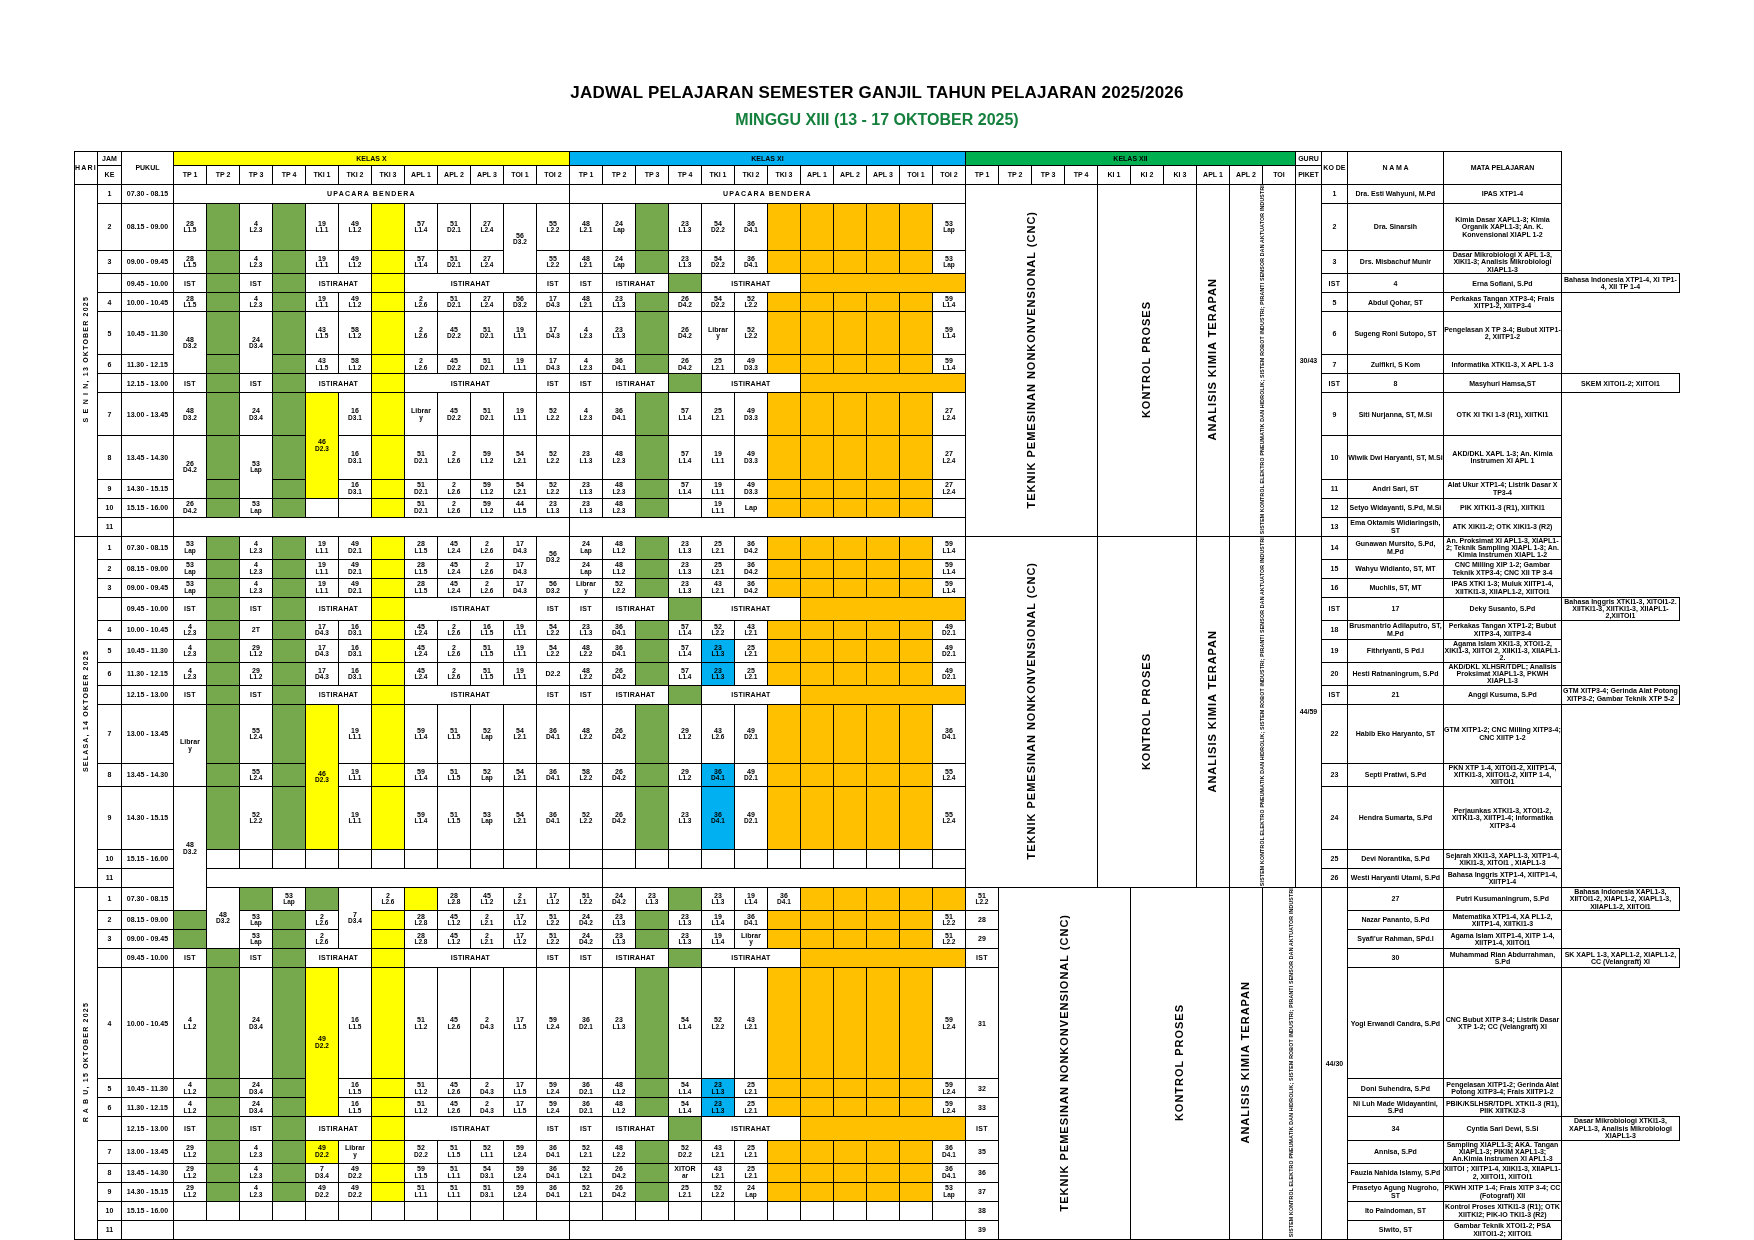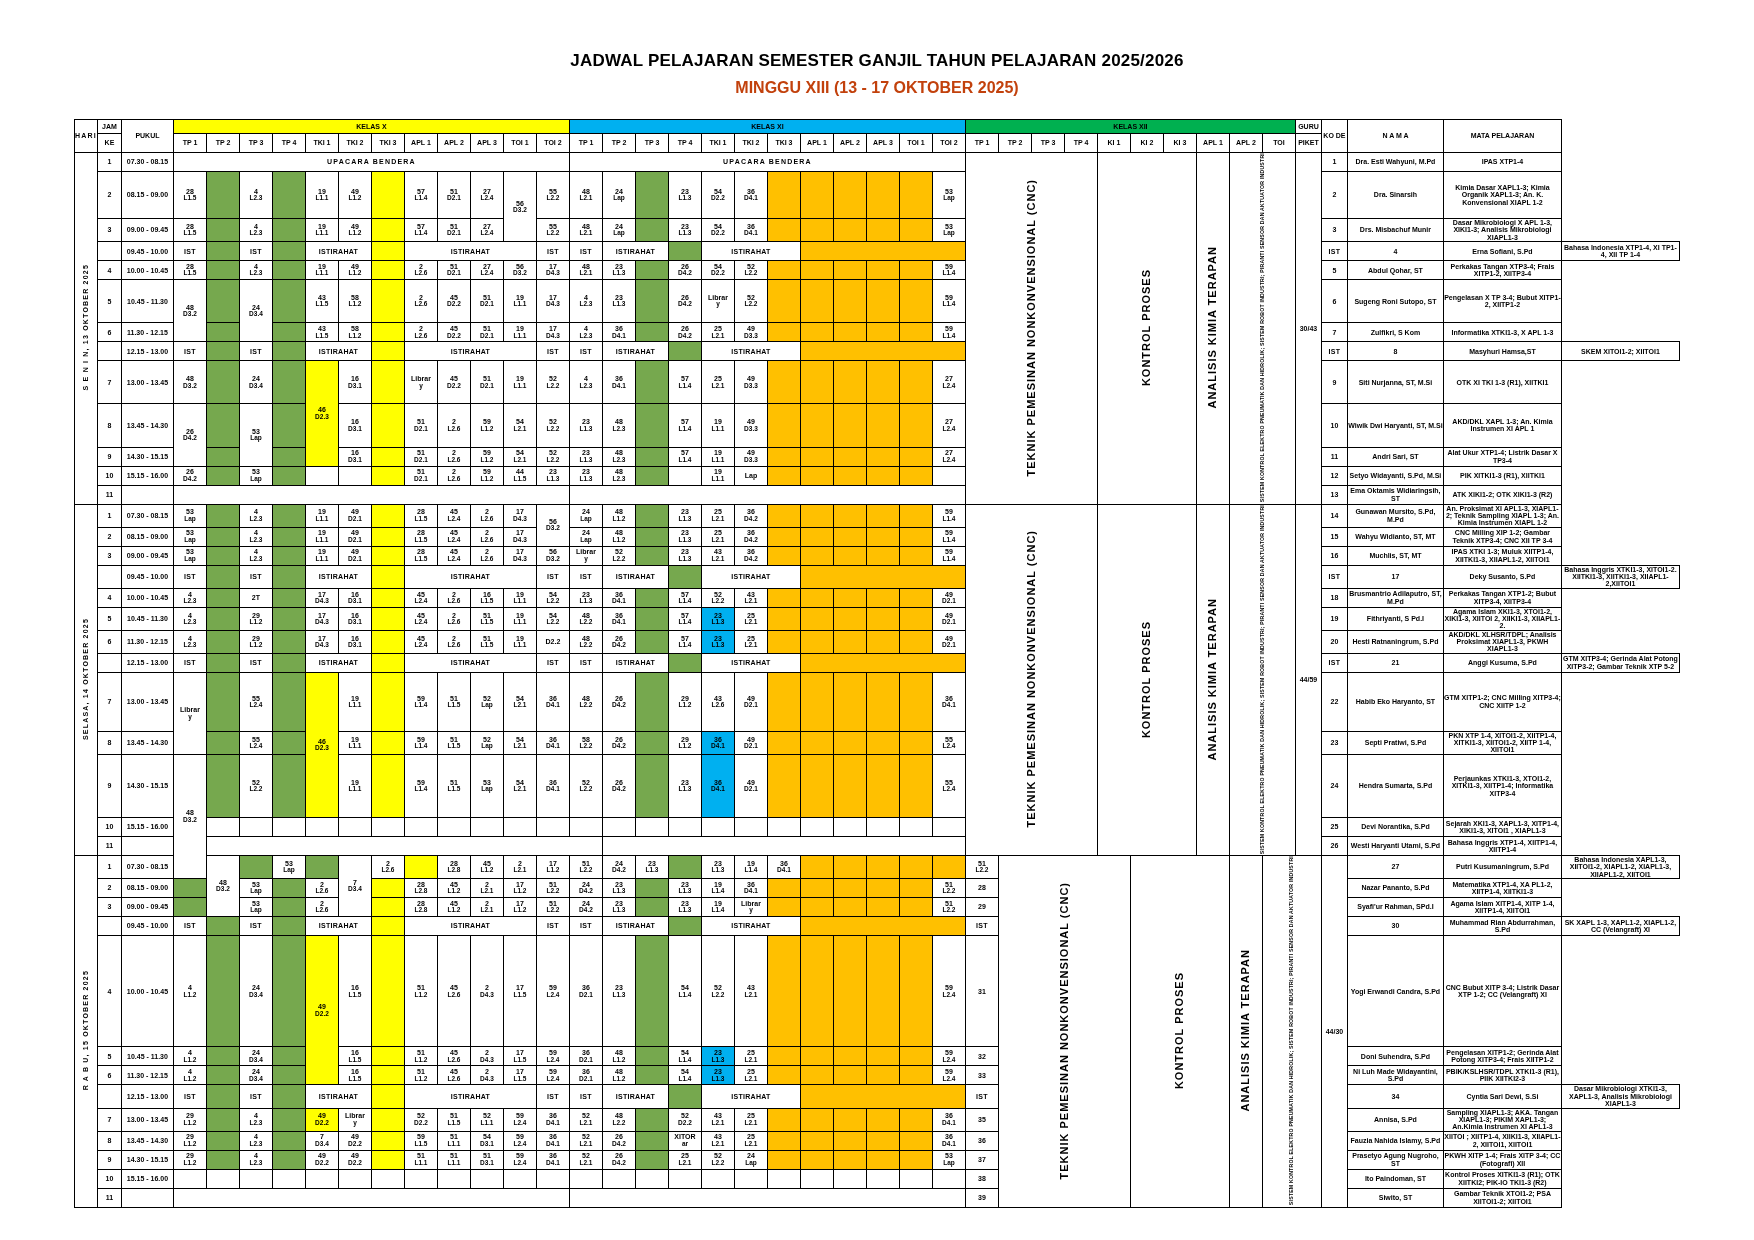--- a/index.html
+++ b/index.html
@@ -10,28 +10,29 @@
   }
   .page {
     width: 1754px; height: 1240px;
     position: relative;
     background: #fff;
     overflow: hidden;
   }
   .title-block {
     text-align: center;
     padding-top: 51px;
+    margin-top: 32px;
   }
   .title-line1 {
     font-size: 17px; font-weight: bold; letter-spacing: .2px;
     color: #000;
   }
   .title-line2 {
     font-size: 16px; font-weight: bold; margin-top: 8px;
-    color: #c2410c;
+    color: #15803d;
   }
   table.sched {
     border-collapse: collapse;
     margin: 22px auto 0 auto;
     table-layout: fixed;
   }
   table.sched td, table.sched th {
     border: 1px solid #000;
     padding: 0;
     font-size: 7px;

